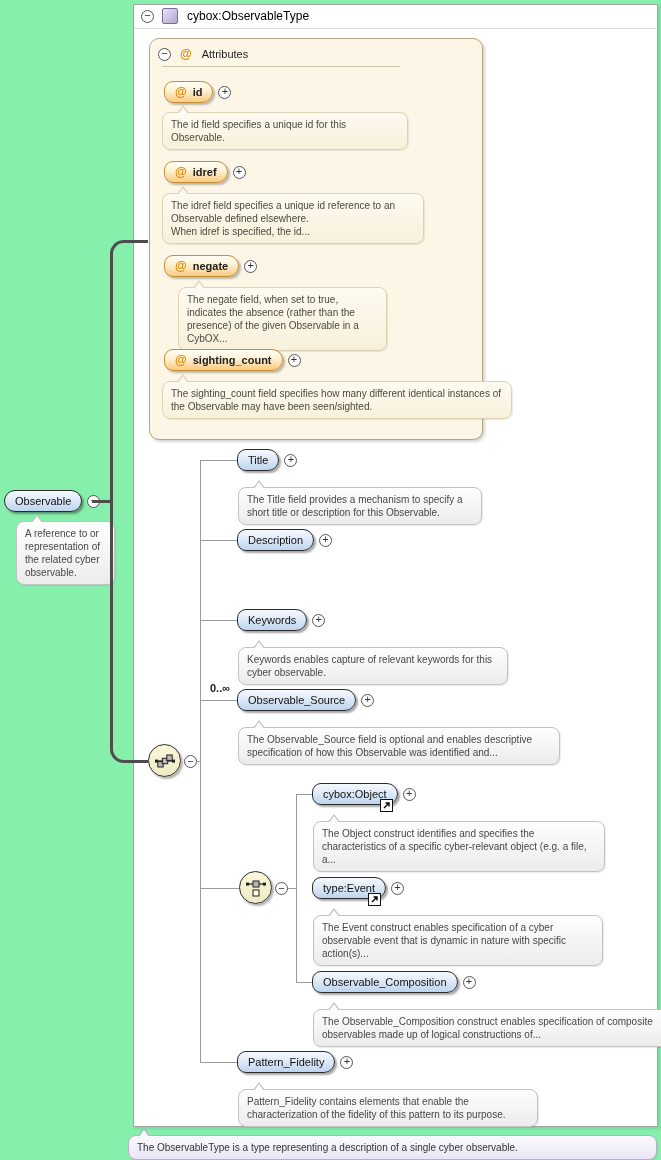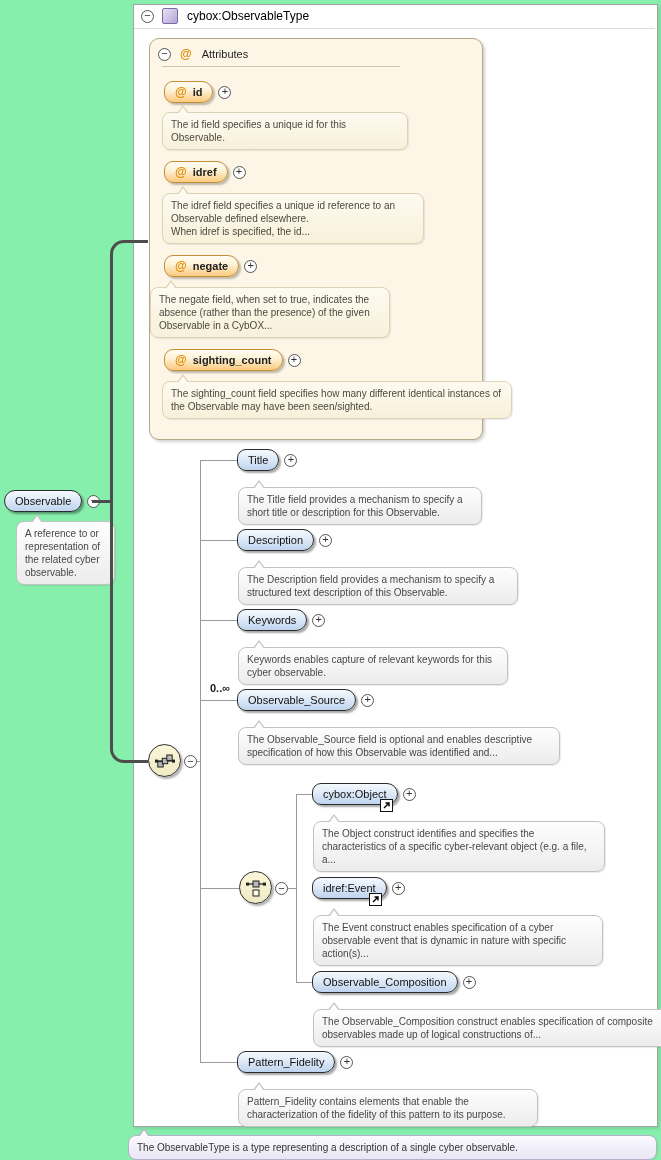--- a/index.html
+++ b/index.html
@@ -110,21 +110,21 @@
     <div class="tooltip cream" style="left:12px;top:154px;width:262px;">The idref field specifies a unique id reference to an Observable defined elsewhere.
 When idref is specified, the id...</div>
 
     <div class="row" style="left:14px;top:216px;">
       <span class="tag tag-attr">
         <span class="at">@</span>
         <span class="name">negate</span>
       </span>
       <span class="toggle plus"></span>
     </div>
-    <div class="tooltip cream" style="left:0;top:248px;width:240px;">The negate field, when set to true, indicates the absence (rather than the presence) of the given Observable in a CybOX...</div>
+    <div class="tooltip cream" style="left:28px;top:248px;width:209px;">The negate field, when set to true, indicates the absence (rather than the presence) of the given Observable in a CybOX...</div>
 
     <div class="row" style="left:14px;top:310px;">
       <span class="tag tag-attr">
         <span class="at">@</span>
         <span class="name">sighting_count</span>
       </span>
       <span class="toggle plus"></span>
     </div>
     <div class="tooltip cream" style="left:12px;top:342px;width:350px;">The sighting_count field specifies how many different identical instances of the Observable may have been seen/sighted.</div>
   </div>
@@ -168,21 +168,20 @@
     <span class="toggle plus"></span>
   </div>
   <div class="tooltip" style="left:238px;top:487px;width:244px;">The Title field provides a mechanism to specify a short title or description for this Observable.</div>
 
   <div class="row" style="left:237px;top:529px;">
     <span class="tag tag-el">
       <span>Description</span>
     </span>
     <span class="toggle plus"></span>
   </div>
-  <div class="tooltip" style="left:238px;top:567px;width:280px;">The Description field provides a mechanism to specify a structured text description of this Observable.</div>
 
   <div class="row" style="left:237px;top:609px;">
     <span class="tag tag-el">
       <span>Keywords</span>
     </span>
     <span class="toggle plus"></span>
   </div>
   <div class="tooltip" style="left:238px;top:647px;width:270px;">Keywords enables capture of relevant keywords for this cyber observable.</div>
 
   <div class="occur" style="left:210px;top:682px;">0..∞</div>
@@ -218,21 +217,21 @@
             <path d="M2 7 L7 2 M3.5 2 H7 V5.5" stroke="#000" stroke-width="1.4" fill="none"></path>
           </svg>
       </span>
     </span>
     <span class="toggle plus"></span>
   </div>
   <div class="tooltip" style="left:313px;top:821px;width:292px;">The Object construct identifies and specifies the characteristics of a specific cyber-relevant object (e.g. a file, a...</div>
 
   <div class="row" style="left:312px;top:877px;">
     <span class="tag tag-el" style="position:relative;">
-      <span>idref:Event</span>
+      <span>type:Event</span>
       <span class="ref-arrow">
         <svg width="9" height="9" viewBox="0 0 9 9">
             <path d="M2 7 L7 2 M3.5 2 H7 V5.5" stroke="#000" stroke-width="1.4" fill="none"></path>
           </svg>
       </span>
     </span>
     <span class="toggle plus"></span>
   </div>
   <div class="tooltip" style="left:313px;top:915px;width:290px;">The Event construct enables specification of a cyber observable event that is dynamic in nature with specific action(s)...</div>
 

